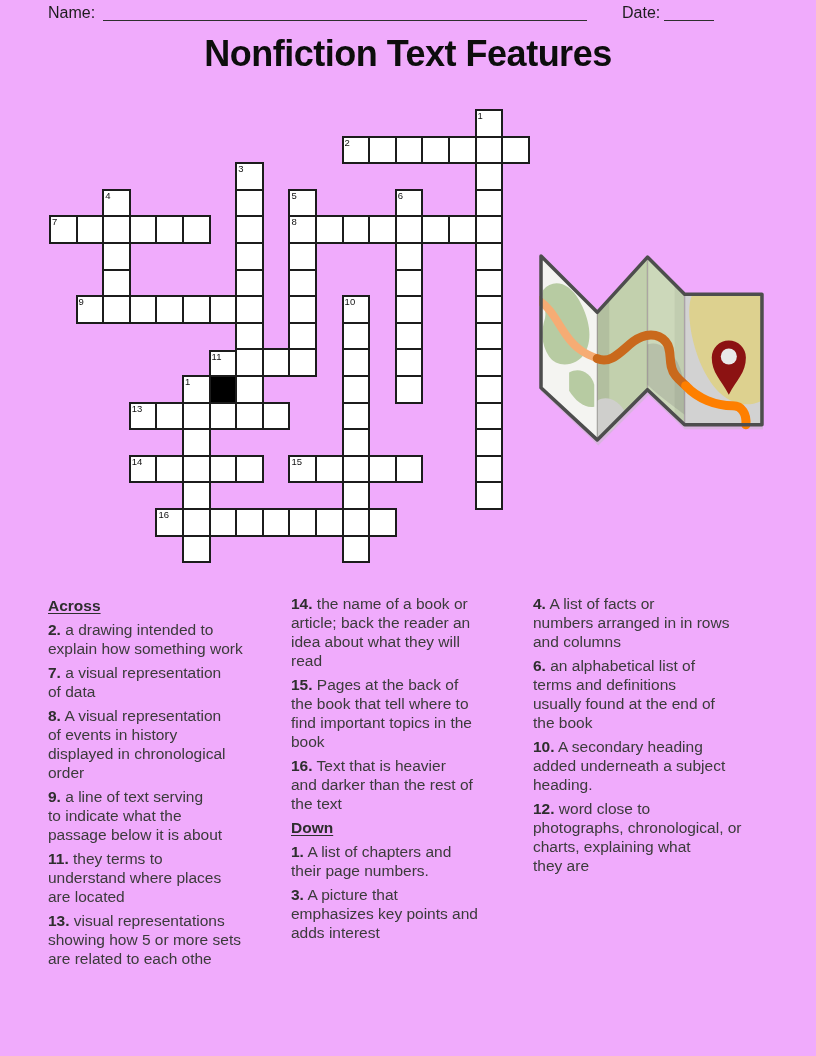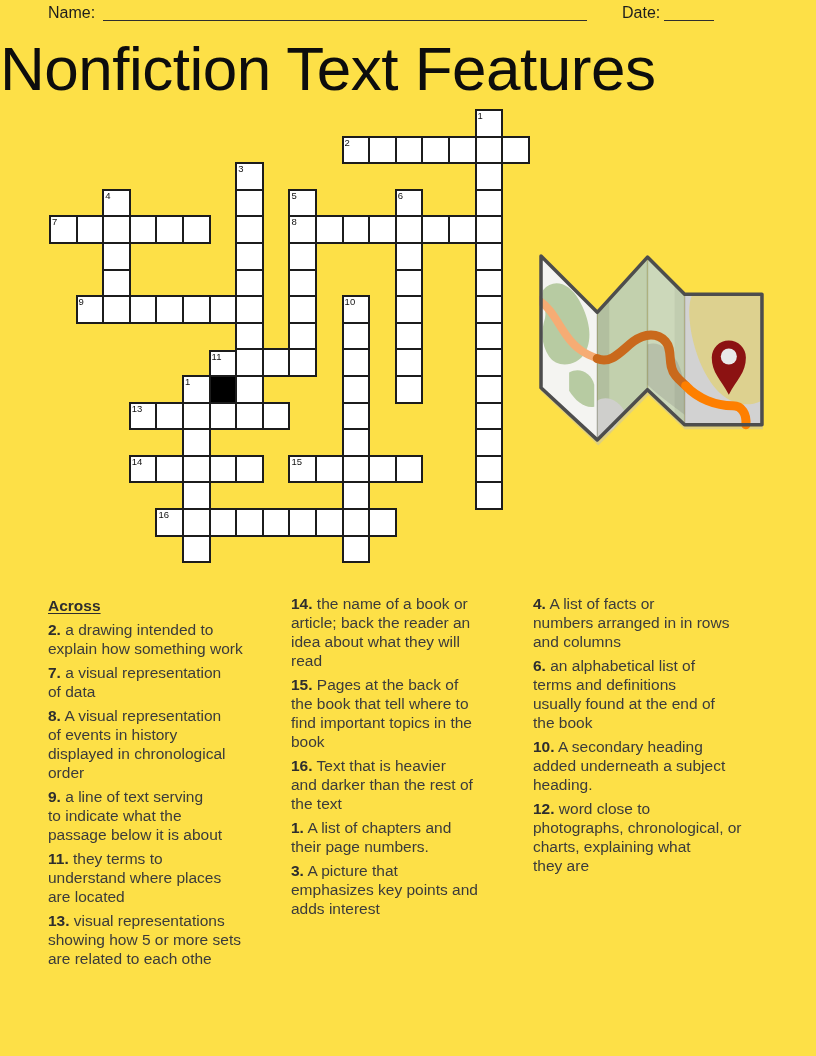--- a/index.html
+++ b/index.html
@@ -1,30 +1,30 @@
 <!DOCTYPE html>
 <html><head>
 <meta charset="utf-8">
 <style>
   * { margin:0; padding:0; box-sizing:border-box; }
   html,body { background:#fff; }
   body { font-family:"Liberation Sans", sans-serif; }
-  .page { position:relative; width:816px; height:1056px; background:#fde047; overflow:hidden; }
+  .page { position:relative; width:816px; height:1056px; background:#f0abfc; overflow:hidden; }
 
   
   .hdr-label { position:absolute; top:4px; font-size:16px; color:#1d1d1d; }
   .name-label { left:48px; }
   .date-label { left:622px; }
   .blank-line { position:absolute; border-bottom:1.6px solid #2e2e2e; height:18px; top:3px; }
   .name-line { left:103px; width:484px; }
   .date-line { left:664px; width:50px; }
 
   
-  .title { position:absolute; top:33px; left:0; width:100%; text-align:left;
-           font-size:62px; font-weight:400; letter-spacing:-0.5px; color:#0d0d0d; }
+  .title { position:absolute; top:33px; left:0; width:100%; text-align:center;
+           font-size:36px; font-weight:700; letter-spacing:-0.5px; color:#0d0d0d; }
 
   
   .grid { position:absolute; left:49px; top:109px; width:482px; height:458px; }
   .cell { position:absolute; width:28.6px; height:28.6px; border:2px solid #1c1c1c; background:#fff; }
   .cell.black { background:#000; }
   .cell .num { position:absolute; top:-1px; left:1px; font-size:9.5px; line-height:11px; color:#111; }
 
   
   .map-wrap { position:absolute; left:539px; top:252px; width:231px; height:196px; }
 
@@ -240,20 +240,21 @@
 article; back the reader an
 idea about what they will
 read</span></p>
       <p class="clue"><b>15.</b><span class="ct"> Pages at the back of
 the book that tell where to
 find important topics in the
 book</span></p>
       <p class="clue"><b>16.</b><span class="ct"> Text that is heavier
 and darker than the rest of
 the text</span></p>
+      <div class="clue-head">Down</div>
       <p class="clue"><b>1.</b><span class="ct"> A list of chapters and
 their page numbers.</span></p>
       <p class="clue"><b>3.</b><span class="ct"> A picture that
 emphasizes key points and
 adds interest</span></p>
     </div>
   <div class="clues-col col-3" id="clues-col-3">
       <p class="clue"><b>4.</b><span class="ct"> A list of facts or
 numbers arranged in in rows
 and columns</span></p>

